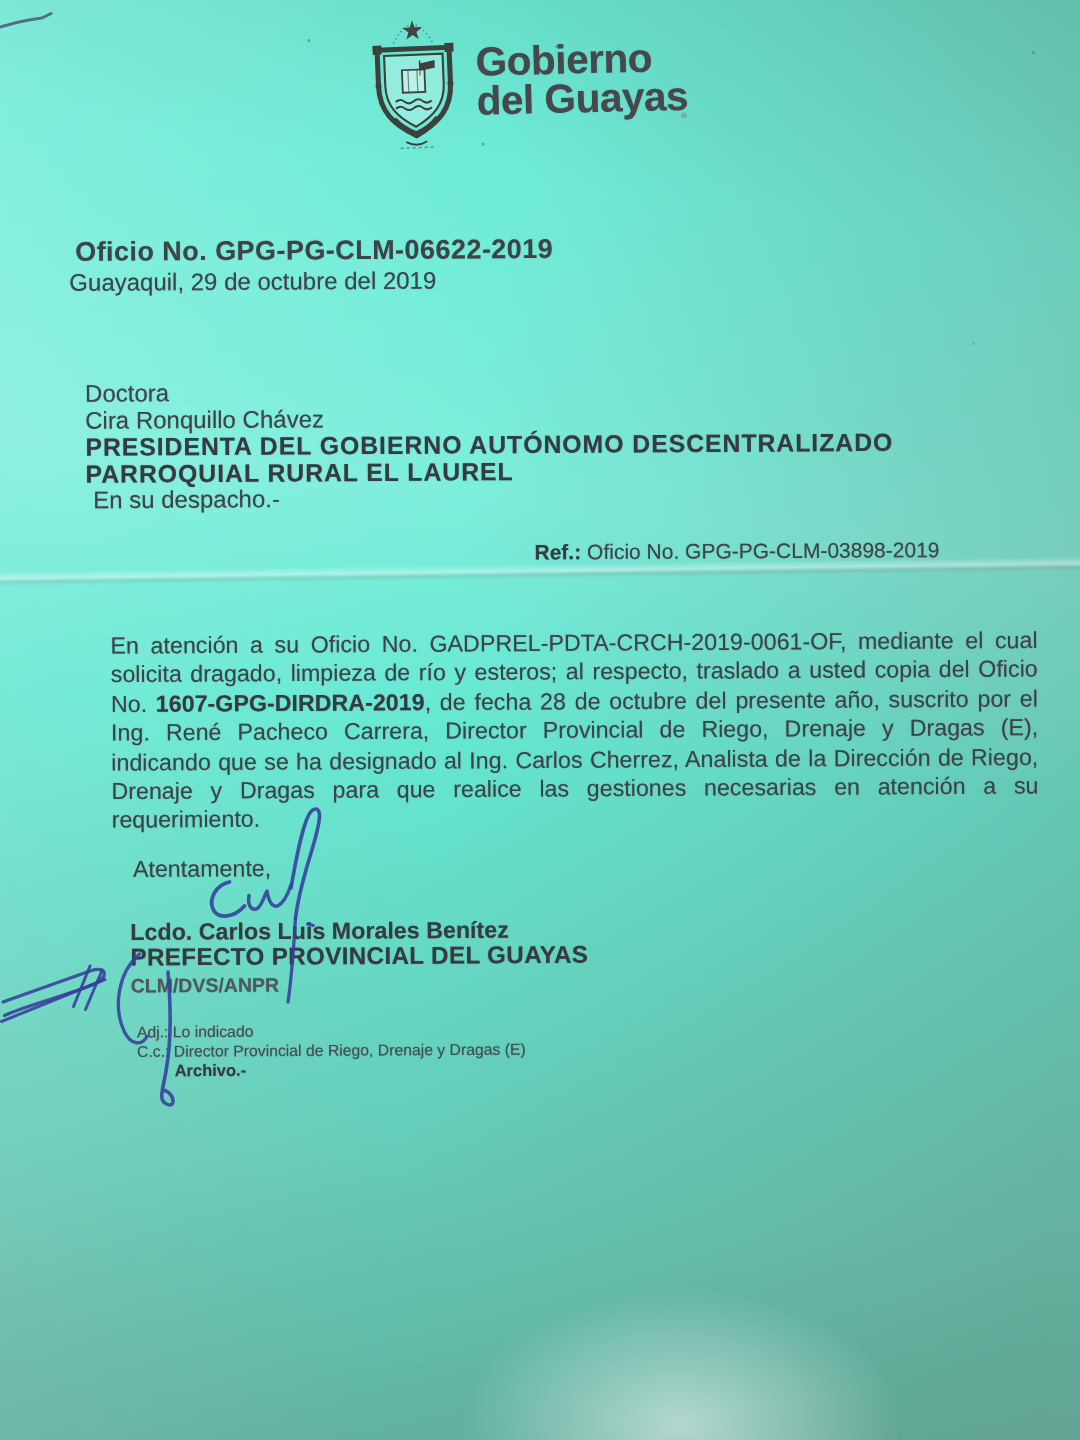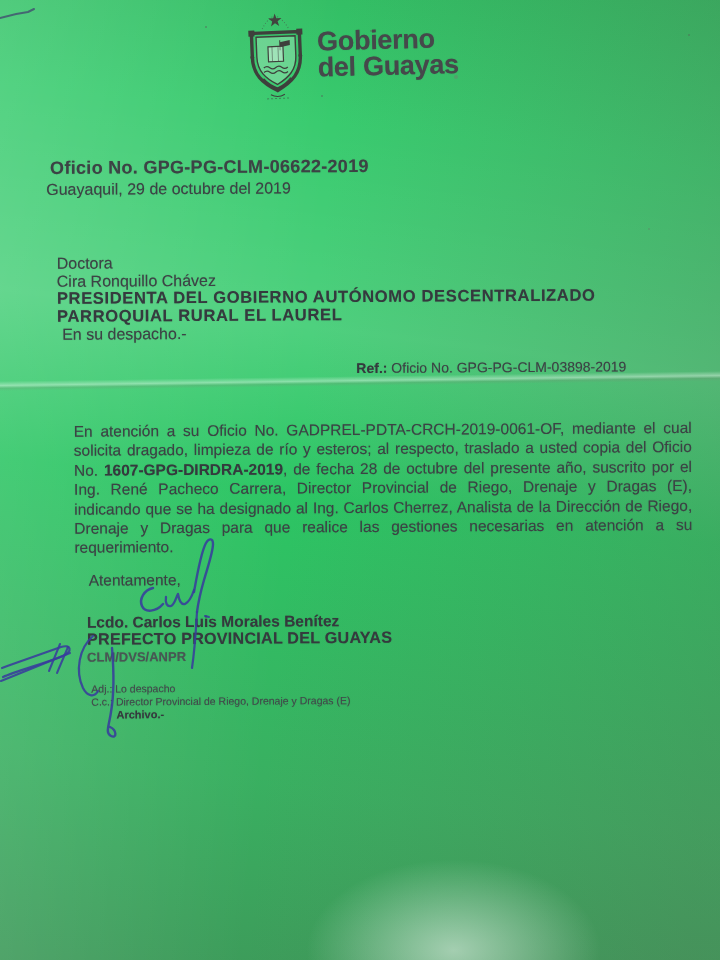--- a/index.html
+++ b/index.html
@@ -1,18 +1,18 @@
 <!DOCTYPE html>
 <html><head>
 <meta charset="utf-8">
 <style>
   html,body{margin:0;padding:0;background:#2a2a2a;}
   .photo{
     position:relative;width:720px;height:960px;overflow:hidden;
-    background:#22c55e;
+    background:#5eead4;
     font-family:"Liberation Sans",sans-serif;
   }
   .shading{position:absolute;inset:0;pointer-events:none;
     background:
       radial-gradient(ellipse 210px 130px at 63% 99%, rgba(255,255,255,.52), rgba(255,255,255,0) 70%),
       linear-gradient(96deg, rgba(255,255,255,.14), rgba(255,255,255,0) 42%, rgba(98,100,86,.26) 96%),
       linear-gradient(187deg, rgba(125,127,113,.16) 0%, rgba(255,255,255,.10) 16%, rgba(255,255,255,.20) 36%, rgba(200,200,188,.06) 52%, rgba(118,120,104,.28) 80%, rgba(96,98,84,.44) 100%);
   }
   .crease{position:absolute;left:-6px;top:376px;width:736px;height:10px;transform:rotate(-.8deg);pointer-events:none;
     background:linear-gradient(180deg, rgba(255,255,255,0) 0%, rgba(255,255,255,.38) 45%, rgba(130,132,116,.20) 72%, rgba(255,255,255,0) 100%);}
@@ -100,21 +100,21 @@
     <p class="abs bodypara"><span>En atención a su Oficio No. GADPREL-PDTA-CRCH-2019-0061-OF, mediante el cual solicita dragado, limpieza de río y esteros; al respecto, traslado a usted copia del Oficio No. </span><span class="b">1607-GPG-DIRDRA-2019</span><span>, de fecha 28 de octubre del presente año, suscrito por el Ing. René Pacheco Carrera, Director Provincial de Riego, Drenaje y Dragas (E), indicando que se ha designado al Ing. Carlos Cherrez, Analista de la Dirección de Riego, Drenaje y Dragas para  que realice las gestiones necesarias en atención a su requerimiento.</span></p>
 
     <div class="abs closing">Atentamente,</div>
     <div class="abs signer">
       <div class="b">Lcdo. Carlos Luis Morales Benítez</div>
       <div class="b title">PREFECTO PROVINCIAL DEL GUAYAS</div>
       <div class="initials">CLM/DVS/ANPR</div>
     </div>
 
     <div class="abs footnotes">
-      <div><span>Adj.:</span> <span>Lo despacho</span></div>
+      <div><span>Adj.:</span> <span>Lo indicado</span></div>
       <div><span>C.c.:</span> <span>Director Provincial de Riego, Drenaje y Dragas (E)</span></div>
       <div class="b arch">Archivo.-</div>
     </div>
   </div>
 
   <svg class="ink" style="left:0;top:520px" width="260" height="240" viewBox="0 0 260 240">
 
     <path d="M153,68 C144,70 139,79 142,86 C145,93 156,92 163,84" stroke-width="2.5"></path>
     <path d="M166,77 C165,83 167,87 171,86 C175,84 176,77 178,74 C179,80 181,85 185,84 C189,82 192,76 194,70" stroke-width="2.3"></path>
     <path d="M194,72 C197,55 201,32 206,23 C209,18 213,18 213,24 C213,32 208,46 204,60 C200,74 198,84 197,92" stroke-width="2.4"></path>

